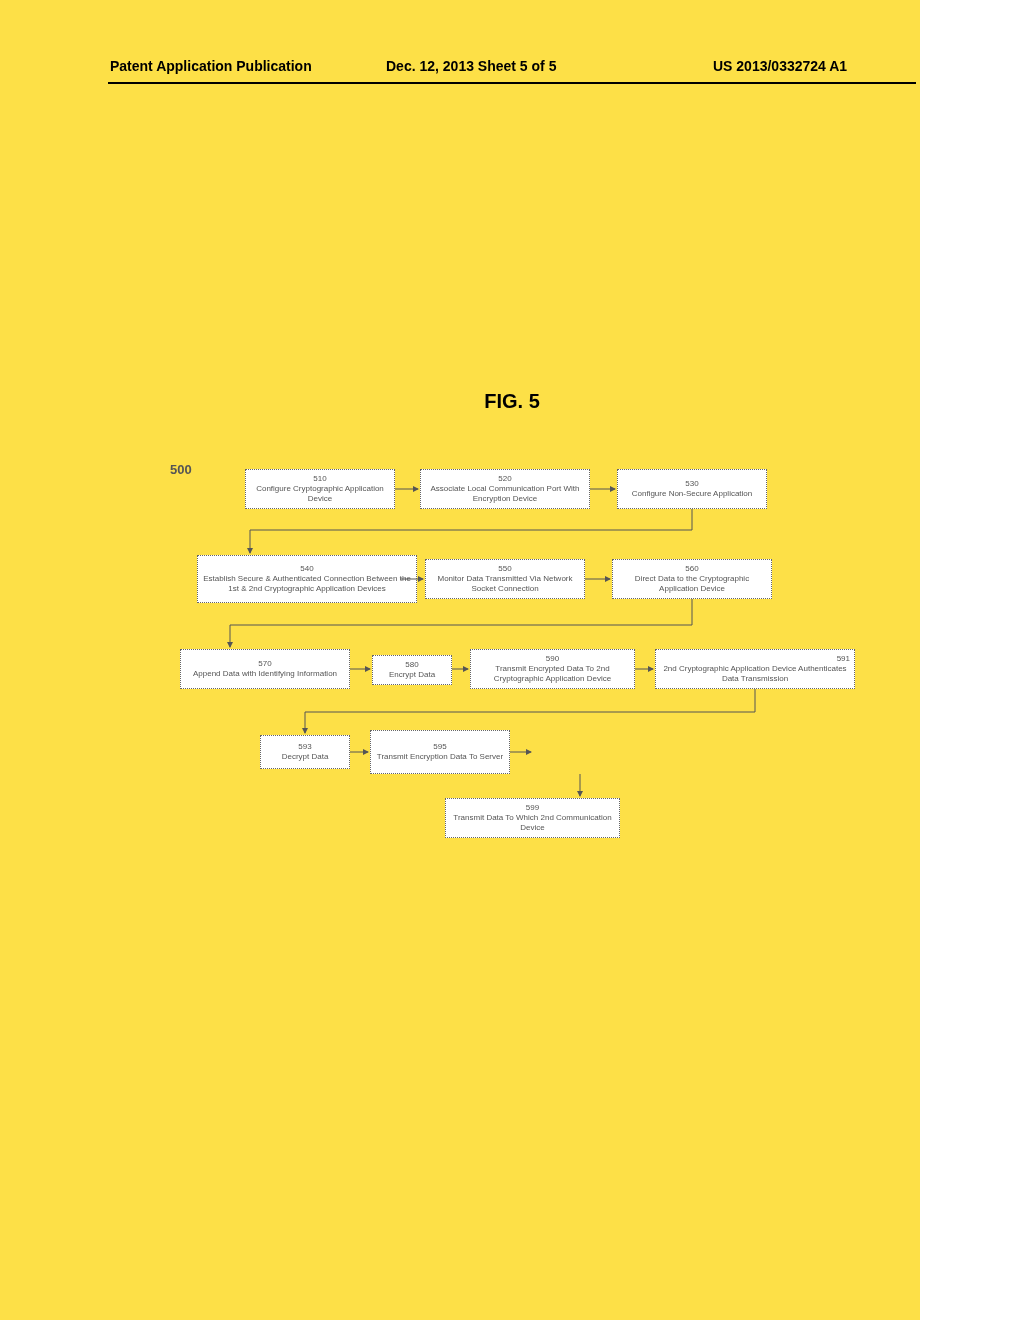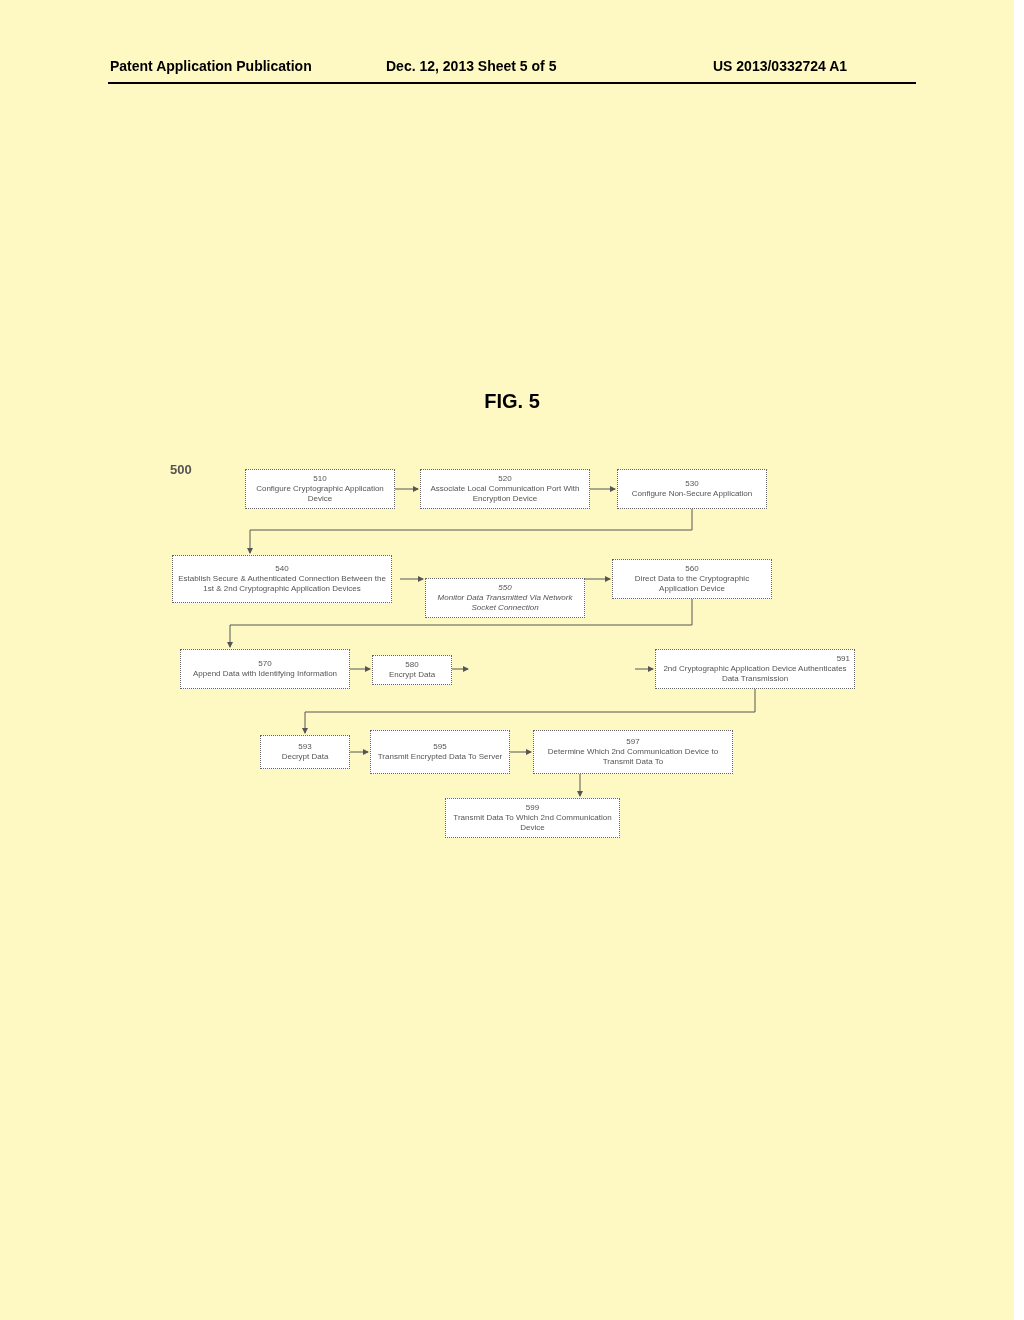--- a/index.html
+++ b/index.html
@@ -5,23 +5,23 @@
   body {
     margin: 0;
     padding: 0;
     background: #ffffff;
     font-family: Arial, sans-serif;
     color: #000;
     width: 1024px;
   }
   .page {
     position: relative;
-    width: 1014px;
+    width: 920px;
     height: 1320px;
-    background: #fef9c3;
+    background: #fde047;
   }
   .header {
     position: absolute;
     top: 58px;
     left: 0;
     width: 1024px;
     text-align: left;
     font-size: 14px;
     font-weight: bold;
   }
@@ -96,57 +96,57 @@
   </div>
   <div class="box" style="left:420px; top:469px; width:170px; height:40px;">
     <span class="num">520</span>
     <span>Associate Local Communication Port With Encryption Device</span>
   </div>
   <div class="box" style="left:617px; top:469px; width:150px; height:40px;">
     <span class="num">530</span>
     <span>Configure Non-Secure Application</span>
   </div>
 
-  <div class="box" style="left:172px; top:555px; width:220px; height:48px;">
+  <div class="box" style="left:197px; top:555px; width:220px; height:48px;">
     <span class="num">540</span>
     <span>Establish Secure &amp; Authenticated Connection Between the 1st &amp; 2nd Cryptographic Application Devices</span>
   </div>
-  <div class="box" style="left:425px; top:578px; width:160px; height:40px;font-style:italic;">
+  <div class="box" style="left:425px; top:559px; width:160px; height:40px;">
     <span class="num">550</span>
     <span>Monitor Data Transmitted Via Network Socket Connection</span>
   </div>
   <div class="box" style="left:612px; top:559px; width:160px; height:40px;">
     <span class="num">560</span>
     <span>Direct Data to the Cryptographic Application Device</span>
   </div>
 
   <div class="box" style="left:180px; top:649px; width:170px; height:40px;">
     <span class="num">570</span>
     <span>Append Data with Identifying Information</span>
   </div>
   <div class="box" style="left:372px; top:655px; width:80px; height:30px;">
     <span class="num">580</span>
     <span>Encrypt Data</span>
   </div>
+  <div class="box" style="left:470px; top:649px; width:165px; height:40px;">
+    <span class="num">590</span>
+    <span>Transmit Encrypted Data To 2nd Cryptographic Application Device</span>
+  </div>
   <div class="box" style="left:655px; top:649px; width:200px; height:40px;align-items:flex-end;">
     <span class="num">591</span>
     <span>2nd Cryptographic Application Device Authenticates Data Transmission</span>
   </div>
 
   <div class="box" style="left:260px; top:735px; width:90px; height:34px;">
     <span class="num">593</span>
     <span>Decrypt Data</span>
   </div>
   <div class="box" style="left:370px; top:730px; width:140px; height:44px;">
     <span class="num">595</span>
-    <span>Transmit Encrypted Data To Server</span>
-  </div>
-  <div class="box" style="left:533px; top:730px; width:200px; height:44px;">
-    <span class="num">597</span>
-    <span>Determine Which 2nd Communication Device to Transmit Data To</span>
+    <span>Transmit Encryption Data To Server</span>
   </div>
 
   <div class="box" style="left:445px; top:798px; width:175px; height:40px;">
     <span class="num">599</span>
     <span>Transmit Data To Which 2nd Communication Device</span>
   </div>
 
   <svg class="arrows">
     <defs>
       <marker id="ah" markerWidth="6" markerHeight="6" refX="5" refY="3" orient="auto">

